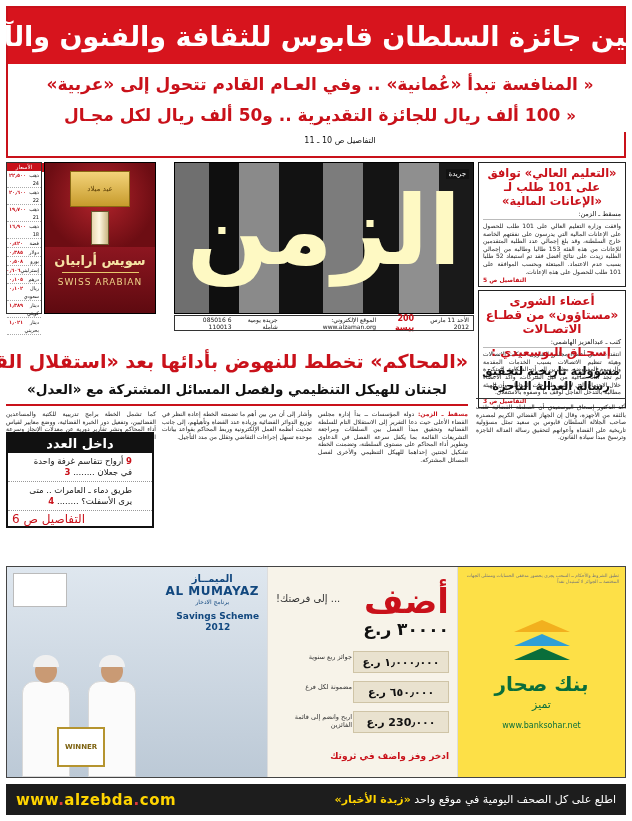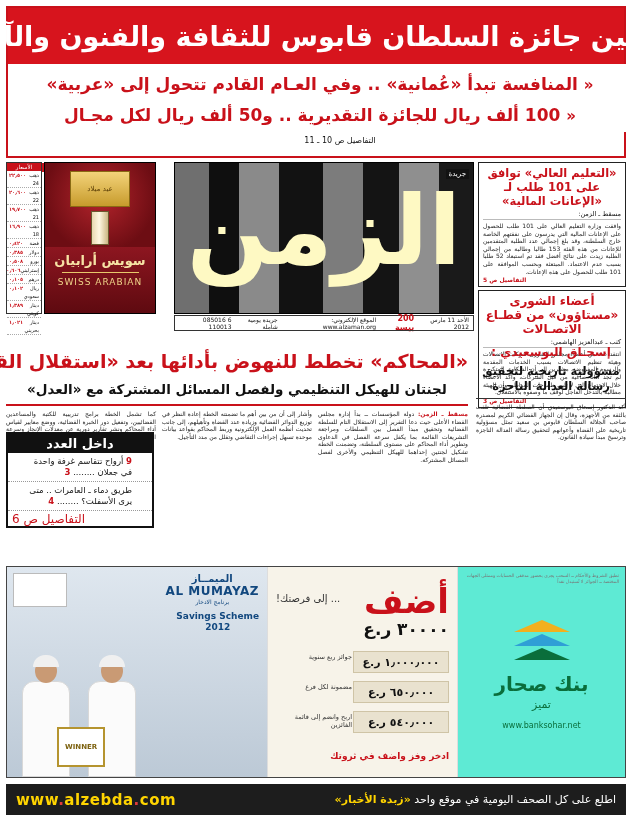--- a/index.html
+++ b/index.html
@@ -207,21 +207,21 @@
   .inside-more { font-size: 12px; color: #c9111a; text-align: left; padding: 1px 4px; }
 
   
   .bottom-ad {
     position: absolute; left: 6px; top: 566px; width: 620px; height: 212px;
     border: 1px solid #444; background: #ffffff;
     overflow: hidden;
     display: flex;
   }
   .ba-bank {
-    width: 168px; background: #5eead4; position: relative;
+    width: 168px; background: #fde047; position: relative;
     border-left: 1px solid #ddd;
     display: flex; flex-direction: column; align-items: center; justify-content: center;
   }
   .bank-mark {
     width: 60px; height: 52px; position: relative;
   }
   .bank-mark .chev {
     position: absolute; left: 50%; transform: translateX(-50%);
     width: 0; height: 0;
     border-left: 28px solid transparent; border-right: 28px solid transparent;
@@ -501,21 +501,21 @@
         <span>١٫٠٠٠٫٠٠٠ ر.ع</span>
       </div>
       <div class="prize-note" style="top:86px;">جوائز ربع سنوية</div>
 
       <div class="prize-row" style="top:114px;">
         <span>٦٥٠٫٠٠٠ ر.ع</span>
       </div>
       <div class="prize-note" style="top:116px;">مضمونة لكل فرع</div>
 
       <div class="prize-row" style="top:144px;">
-        <span>٥٤٠٫٠٠٠ ر.ع</span>
+        <span>230٫٠٠٠ ر.ع</span>
       </div>
       <div class="prize-note" style="top:146px;">اربح وانضم إلى قائمة الفائزين</div>
 
       <div class="ba-tag">ادخر وفز واضف في ثروتك</div>
     </div>
 
     <div class="ba-left">
       <div class="ba-logo">
         <div class="ar">الميمــاز</div>
         <div class="en">AL MUMAYAZ</div>

